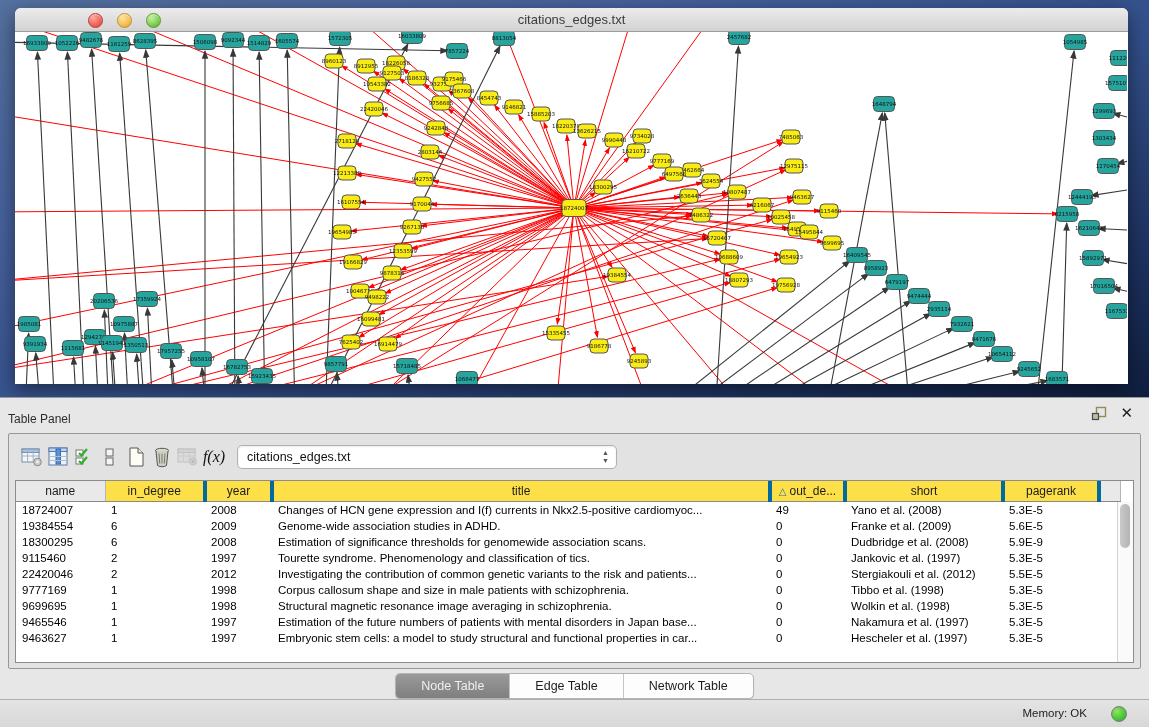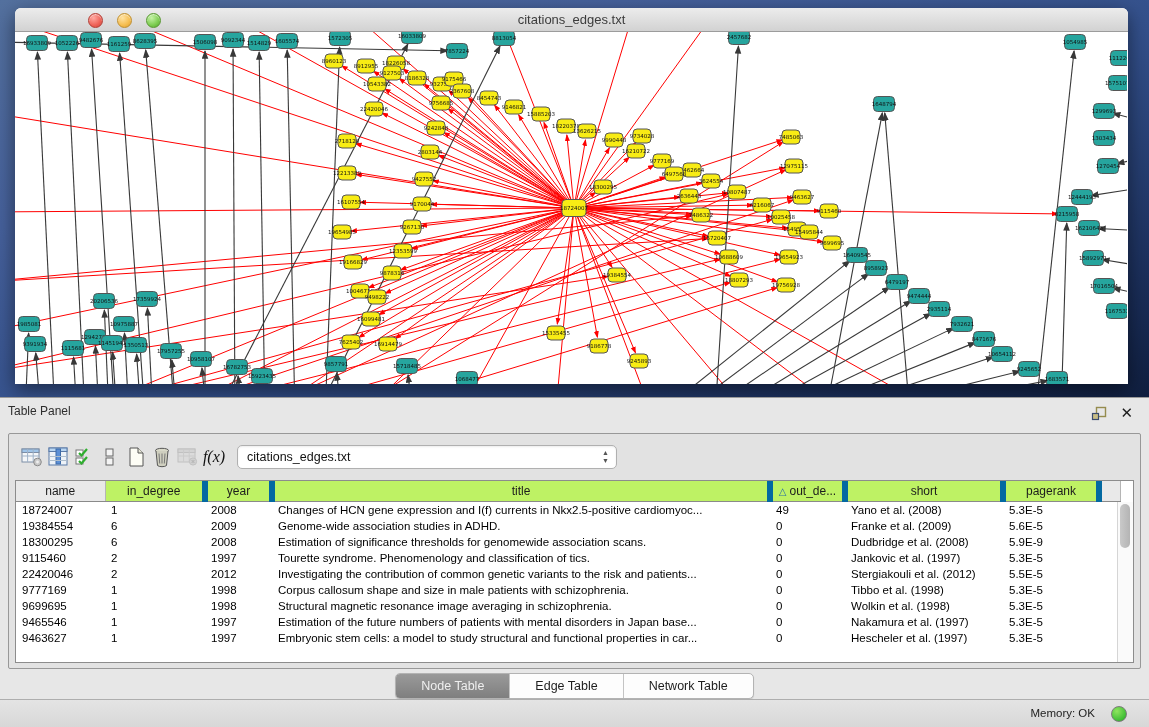--- a/index.html
+++ b/index.html
@@ -30,21 +30,21 @@
     font-size:13px;color:#3c3c3c;
   }
   .traffic{position:absolute;top:5px;width:13px;height:13px;border-radius:50%;box-shadow:inset 0 1px 1px rgba(255,255,255,.6);}
   .t-close{left:73px;background:radial-gradient(circle at 35% 30%,#ffa8a0,#ee6156 60%,#c94439);border:1px solid #b23c33;}
   .t-min{left:102px;background:radial-gradient(circle at 35% 30%,#ffe2a2,#f5bd4f 60%,#d99a2b);border:1px solid #c08f2e;}
   .t-zoom{left:131px;background:radial-gradient(circle at 35% 30%,#c4f2a5,#7ccc4f 60%,#53a02c);border:1px solid #57982f;}
   .graph-canvas{position:absolute;left:0;top:24px;width:1112px;height:352px;background:#fff;overflow:hidden;}
   
   .table-panel{position:absolute;left:0;top:397px;width:1149px;height:330px;background:#e7e7e7;border-top:1px solid #9a9a9a;}
   .panel-header{position:relative;height:35px;}
-  .panel-title{position:absolute;left:8px;top:6px;font-size:12px;color:#2e2e2e;}
+  .panel-title{position:absolute;left:8px;top:14px;font-size:12px;color:#2e2e2e;}
   .panel-float{position:absolute;right:42px;top:8px;width:16px;height:16px;cursor:pointer;}
   .panel-close{position:absolute;right:16px;top:6px;font-size:15px;font-weight:bold;color:#1c1c1c;cursor:pointer;line-height:18px;}
   .panel-body{
     position:absolute;left:8px;right:8px;top:35px;height:234px;
     border:1px solid #989898;border-radius:2px;background:#e2e2e2;
   }
   .toolbar{position:relative;height:45px;display:flex;align-items:center;padding-left:10px;}
   .tb-btn{width:26px;height:30px;margin-right:0;display:flex;align-items:center;justify-content:center;background:transparent;border:none;padding:0;cursor:pointer;}
   .tb-btn.disabled{opacity:.45;}
   .fx{font-family:"Liberation Serif","DejaVu Serif",serif;font-style:italic;font-size:16px;color:#111;}
@@ -52,21 +52,21 @@
     margin-left:10px;width:380px;height:24px;background:#fff;
     border:1px solid #b0b0b0;border-radius:5px;position:relative;
     font-size:12.5px;color:#111;line-height:23px;padding-left:9px;box-sizing:border-box;
     box-shadow:inset 0 1px 2px rgba(0,0,0,.08);cursor:pointer;
   }
   .dd-arrows{position:absolute;right:7px;top:3px;font-size:7px;color:#555;line-height:8px;text-align:center;}
   .table-wrap{position:absolute;left:6px;right:6px;top:46px;bottom:5px;background:#fff;border:1px solid #8c8c8c;overflow:hidden;}
   table.datatable{border-collapse:collapse;table-layout:fixed;width:1104px;font-size:11.5px;}
   table.datatable th{
     height:20px;font-weight:normal;font-size:12px;color:#1c1c1c;
-    background:#bef264;border-right:6px solid #0369a1;border-bottom:1px solid #8a8a8a;
+    background:#fde047;border-right:4px solid #0369a1;border-bottom:1px solid #8a8a8a;
     overflow:hidden;white-space:nowrap;text-align:center;padding:0 4px;cursor:pointer;
   }
   table.datatable th.gray{background:#e9e9e9;border-right:1px solid #b5b5b5;}
   table.datatable td{
     height:16px;padding:0 0 0 6px;color:#000;white-space:nowrap;overflow:hidden;
     text-overflow:clip;border:none;
   }
   .sort-tri{color:#2e74a0;font-size:10px;margin-right:3px;}
   .vscroll{position:absolute;right:0;top:21px;bottom:0;width:15px;background:#fafafa;border-left:1px solid #d5d5d5;}
   .vthumb{position:absolute;left:2px;top:2px;width:10px;height:44px;background:linear-gradient(90deg,#c9c9c9,#b4b4b4);border-radius:6px;cursor:pointer;}
@@ -74,21 +74,21 @@
   .tabs-row{position:absolute;left:0;top:275px;width:100%;display:flex;justify-content:center;}
   .segmented{display:flex;border:1px solid #b3b3b3;border-radius:5px;overflow:hidden;background:#fdfdfd;box-shadow:0 1px 1px rgba(0,0,0,.12);}
   .seg{padding:4px 25px;font-size:12.5px;color:#1d1d1d;border-right:1px solid #c4c4c4;cursor:pointer;line-height:16px;}
   .seg:last-child{border-right:none;}
   .seg.selected{background:linear-gradient(#9a9a9a,#7f7f7f);color:#efefef;}
   
   .status-bar{
     position:absolute;left:0;top:699px;width:1149px;height:28px;
     background:linear-gradient(#e4e4e4,#d7d7d7);border-top:1px solid #aeaeae;
   }
-  .memory{position:absolute;right:54px;top:7px;font-size:11.5px;color:#222;}
+  .memory{position:absolute;right:62px;top:7px;font-size:11.5px;color:#222;}
   .mem-dot{position:absolute;right:22px;top:6px;width:14px;height:14px;border-radius:50%;
     background:radial-gradient(circle at 35% 30%,#8fe55f,#3fbe35 70%,#2f9c28);border:1px solid #7b7b7b;}
 </style>
 </head>
 <body>
 
 <div class="desktop">
   <div class="mac-window">
     <div class="titlebar">
       <span class="traffic t-close"></span>

